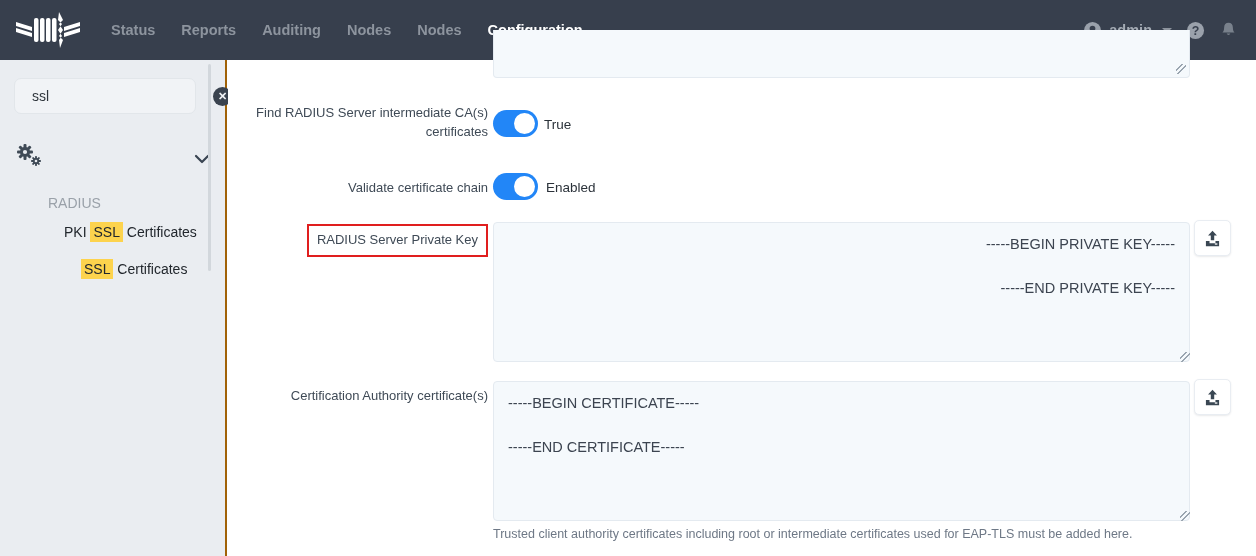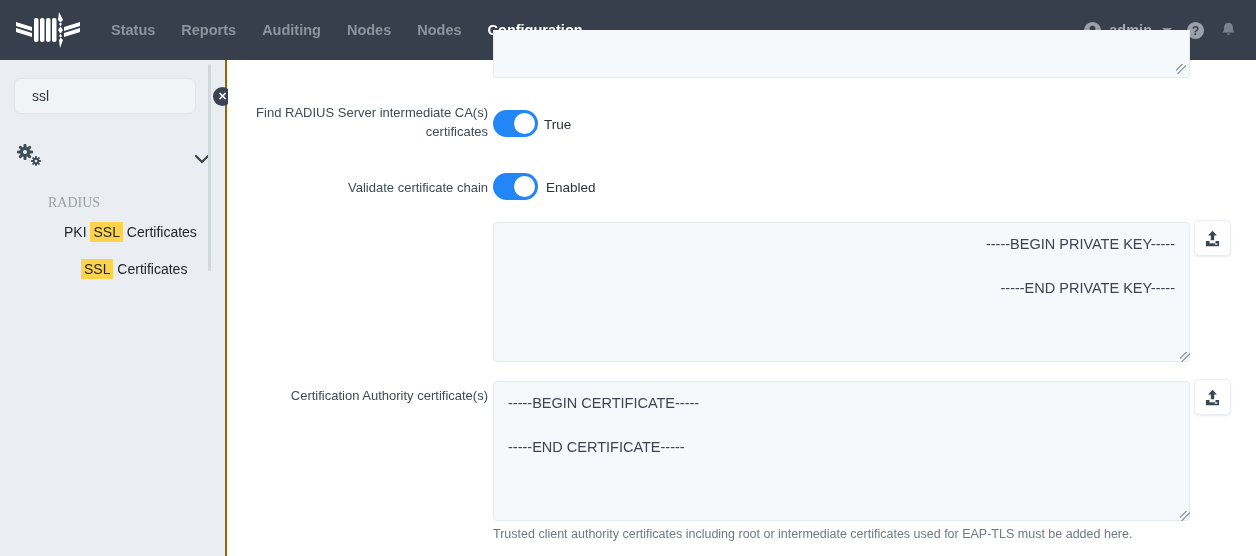--- a/index.html
+++ b/index.html
@@ -32,21 +32,21 @@
     font-size:14px; color:#2f353c; font-family:"Liberation Sans", sans-serif; margin-left:8px; }
   .clear-btn { width:19px; height:19px; border-radius:50%; background:#3a434f;
     color:#f1f3f6; font-size:11px; line-height:19px; text-align:center; cursor:pointer;
     font-weight:700; flex:0 0 auto; }
   .side-section { position:absolute; left:14px; top:72px; width:196px;
     display:flex; align-items:flex-start; cursor:pointer; }
   .gears { width:30px; margin-top:8px; flex:0 0 auto; }
   .side-section-label { margin-left:7px; width:120px; font-size:15px; font-weight:700;
     color:#3a4552; line-height:1.85; }
   .side-chevron { margin-left:auto; margin-top:22px; flex:0 0 auto; cursor:pointer; }
-  .side-group { position:absolute; left:48px; top:135px; font-size:14px; color:#9aa1a9;font-family:Liberation Serif, serif; }
+  .side-group { position:absolute; left:48px; top:135px; font-size:14px; color:#9aa1a9; }
   .side-link { position:absolute; font-size:14px; color:#22272d; cursor:pointer; white-space:nowrap; }
   .side-link-1 { left:64px; top:164px; }
   .side-link-2 { left:44px; top:201px;margin-left:37px; }
   mark.hl { background:#fdd34d; color:#22272d; padding:2px 3px; }
   .side-scrollthumb { position:absolute; left:208px; top:4px; width:3px; height:207px;
     background:#d2d7dc; border-radius:2px; }
 
   
   .main { position:absolute; left:228px; top:60px; width:1028px; height:496px; background:#ffffff; }
   .ta { position:absolute; background:#f5f9fc; border:1px solid #e4eaf0; border-radius:4px;
@@ -188,20 +188,23 @@
     <div class="toggle-value" style="left:316px; top:57px;">True</div>
 
     <div class="lbl-col" style="top:119px;">
       <div>Validate certificate chain</div>
     </div>
     <div class="toggle" style="left:265px; top:113px;">
       <div class="knob"></div>
     </div>
     <div class="toggle-value" style="left:318px; top:120px;">Enabled</div>
 
+    <div class="lbl-col" style="top:164px;">
+      <span class="hl-label">RADIUS Server Private Key</span>
+    </div>
     <textarea class="ta" style="left: 265px; top: 162px; height: 140px; text-align: right;" spellcheck="false">-----BEGIN PRIVATE KEY-----
 
 -----END PRIVATE KEY-----</textarea>
     <div class="resizer" style="left:952px; top:292px;"></div>
     <div class="upload-btn" style="left:966px; top:160px;">
       <svg width="17" height="17" viewBox="0 0 16 16" fill="#3a4753">
         <path d="M8 0.8l4.2 4.4H9.6v4.4H6.4V5.2H3.8z"></path>
         <path d="M1.8 10.4h3.4v2h5.6v-2h3.4v4.8H1.8z"></path>
         <rect x="10.2" y="12.6" width="2.4" height="1.2" fill="#ffffff"></rect>
       </svg>

